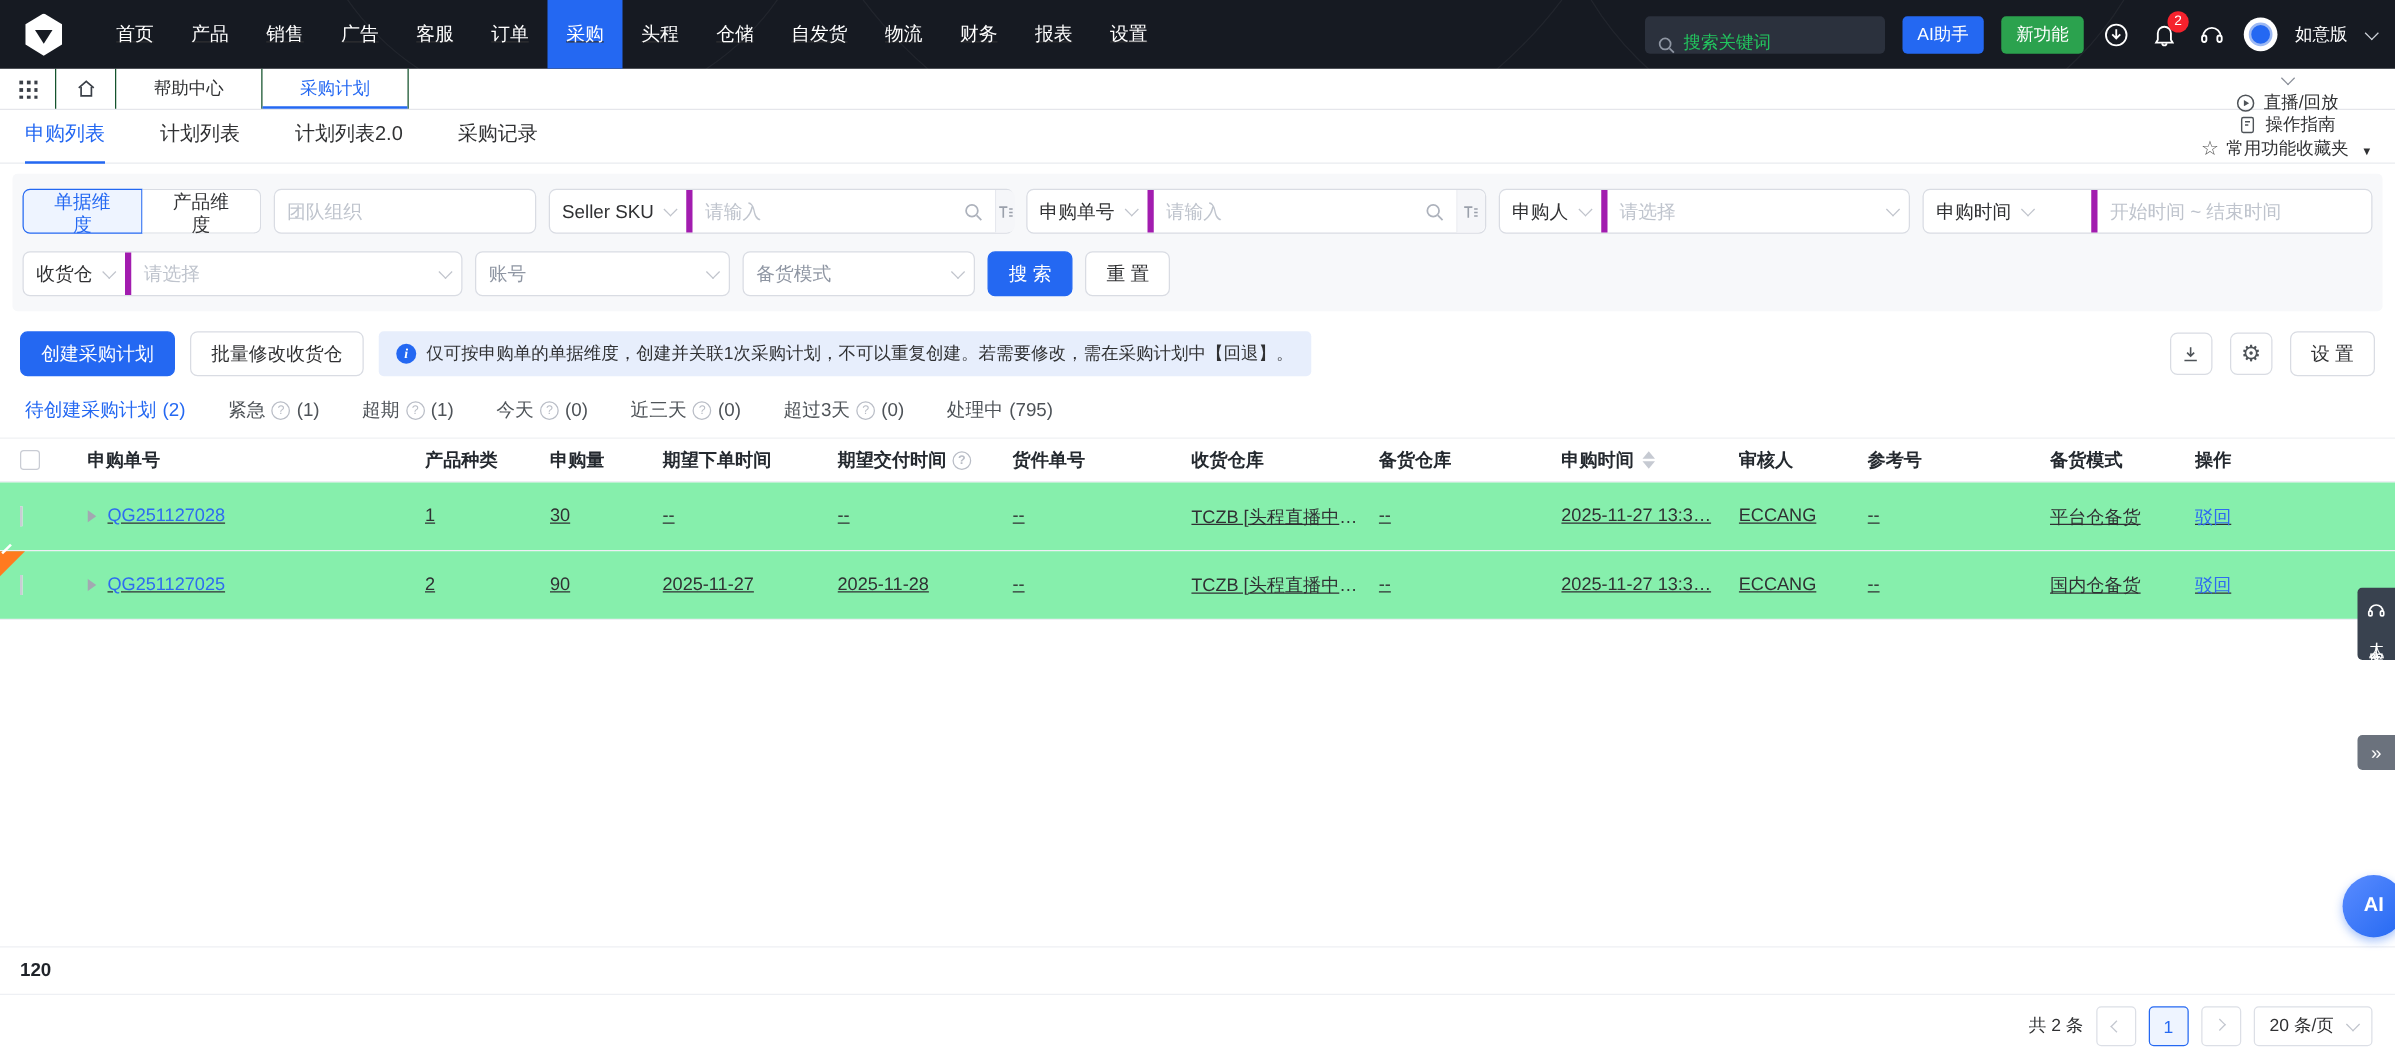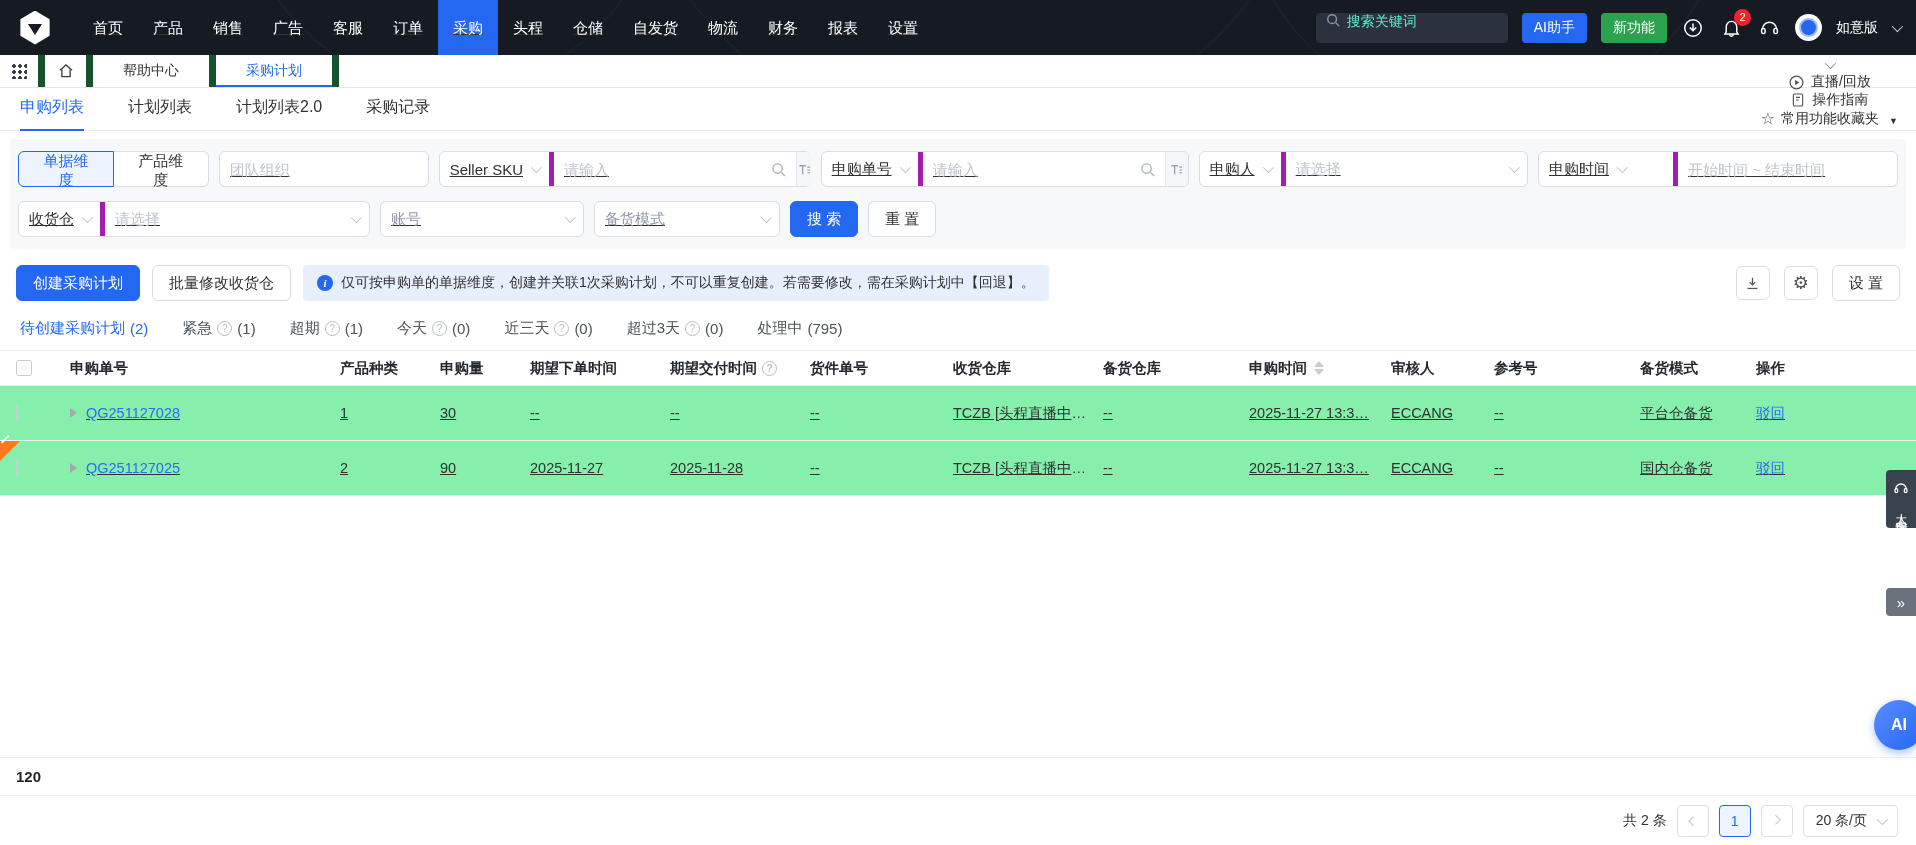--- a/index.html
+++ b/index.html
@@ -13,38 +13,38 @@
   .deco.d1 { width:420px; height:420px; left:240px; top:-330px; }
   .deco.d2 { width:700px; height:700px; left:620px; top:-560px; }
   .deco.d3 { width:500px; height:500px; right:180px; top:-380px; }
   .logo { width:34px; height:34px; background:#fff; margin:0 26px 0 8px; flex:0 0 auto;
     clip-path:polygon(50% 0,93% 26%,93% 74%,50% 100%,7% 74%,7% 26%); display:flex; align-items:center; justify-content:center; }
   .logo i { width:0; height:0; border-left:7px solid transparent; border-right:7px solid transparent; border-top:11px solid #161a22; margin-top:3px; }
   .nav-menu { display:flex; align-items:center; height:72px;text-decoration:underline; }
   .nav-item { color:#fff; font-size:15px; padding:0 15px; height:55px; line-height:55px; cursor:pointer; white-space:nowrap; }
   .nav-item.active { background:#2468f2; }
   .nav-right { margin-left:auto; display:flex; align-items:center; gap:14px; }
-  .nav-search { width:192px; height:30px; background:#2b313d; border-radius:4px; display:flex; align-items:flex-start;
-    padding:0 10px; gap:7px; color:#5eead4; font-size:14px; }
+  .nav-search { width:192px; height:30px; background:#2b313d; border-radius:4px; display:flex; align-items:flex-end;
+    padding:0 10px; gap:7px; color:#22c55e; font-size:14px; }
   .nav-search svg { flex:0 0 auto; }
   .btn-ai { height:30px; padding:0 12px; background:#2468f2; color:#fff; border:none; border-radius:4px; font-size:14px; cursor:pointer; }
   .btn-new { height:30px; padding:0 12px; background:#2ba24e; color:#fff; border:none; border-radius:4px; font-size:14px; cursor:pointer; }
   .nav-ic { position:relative; width:24px; height:24px; display:flex; align-items:center; justify-content:center; cursor:pointer; }
   .badge { position:absolute; top:-7px; right:-8px; min-width:17px; height:17px; border-radius:9px; background:#f5222d;
     color:#fff; font-size:11px; line-height:17px; text-align:center; padding:0 3px; }
   .avatar { width:27px; height:27px; border-radius:50%; background:#fff; display:flex; align-items:center; justify-content:center; }
   .avatar i { width:19px; height:19px; border-radius:50%; background:#2468f2; border:2px solid #9db9f3; }
   .nav-version { color:#fff; font-size:14px; }
   .chev { display:inline-block; width:8px; height:8px; border-right:1.5px solid currentColor; border-bottom:1.5px solid currentColor;
     transform:rotate(45deg) translateY(-2px); }
   .chev.white { color:#cfd3da; }
 
   
   .tabbar { height:33px; background:#fff; border-bottom:1px solid #e5e6eb; display:flex; align-items:stretch; }
-  .tb-box { display:flex; align-items:center; justify-content:center; border-right:7px solid #14532d; cursor:pointer; }
+  .tb-box { display:flex; align-items:center; justify-content:center; border-right:1px solid #14532d; cursor:pointer; }
   .tb-grid { width:45px; }
   .grid-icon { width:16px; height:16px; background-image:radial-gradient(#3a3f47 1.7px, transparent 1.8px); background-size:6px 6px; }
   .tb-home { width:48px; }
   .tb-tab { padding:0 30px; font-size:14px; color:#303133; position:relative; }
   .tb-tab.active { color:#2468f2; }
   .tb-tab.active::after { content:""; position:absolute; left:0; right:0; bottom:0; height:2px; background:#2468f2; }
   .tb-right { margin-left:auto; display:flex; align-items:center; gap:0;flex-direction:column; }
   .tb-link { display:flex; align-items:center; gap:6px; font-size:14px; color:#303133; padding:0 18px; cursor:pointer; }
   .tb-sep { width:1px; height:16px; background:#e3e5ea; }
   .tb-chev { color:#8a8f99; padding:0 18px; cursor:pointer; }
@@ -58,21 +58,21 @@
   .ptab.active { color:#2468f2; }
   .ptab.active::after { content:""; position:absolute; left:0; right:0; bottom:-1px; height:2px; background:#2468f2; }
 
   
   .filter-panel { margin:8px 10px 0; background:#f7f8fa; border-radius:4px; padding:12px 8px; display:flex; flex-direction:column; gap:14px; }
   .frow { display:flex; align-items:center; gap:10px;border-radius:11px; }
   .seg { display:inline-flex; }
   .seg .seg-btn { height:36px; padding:0 17px; font-size:15px; border:1px solid #d9dce3; background:#fff; color:#303133; cursor:pointer; }
   .seg .seg-btn.on { border-color:#2468f2; background:#eef4ff; color:#2468f2; border-radius:6px 0 0 6px; }
   .seg .seg-btn.off { border-left:none; border-radius:0 6px 6px 0; }
-  .ctl { height:36px; background:#fff; border:1px solid #d9dce3; border-radius:6px; display:flex; align-items:center; font-size:15px;text-decoration:underline; }
+  .ctl { height:36px; background:#fff; border:1px solid #d9dce3; border-radius:6px; display:flex; align-items:center; font-size:15px; }
   .ctl input { border:none; outline:none; font-size:15px; flex:1; min-width:0; background:transparent; color:#303133; }
   .ctl input::placeholder, .ph { color:#bfc4cd; }
   .ctl .lbl { color:#303133; white-space:nowrap; }
   .ctl .sect { display:flex; align-items:center; gap:8px; padding:0 10px; height:100%; }
   .ctl .sect + .sect { border-left:5px solid #a21caf; }
   .ctl .gchev { color:#c0c4cc; }
   .ticon { width:34px; height:100%; background:#f5f6f9; border-left:1px solid #e6e8ee; border-radius:0 6px 6px 0;
     display:flex; align-items:center; justify-content:center; }
   .sic { color:#adb2bc; }
   .btn { height:36px; border-radius:6px; font-size:15px; cursor:pointer; border:1px solid #d9dce3; background:#fff; color:#303133; padding:0 16px; white-space:nowrap; }

